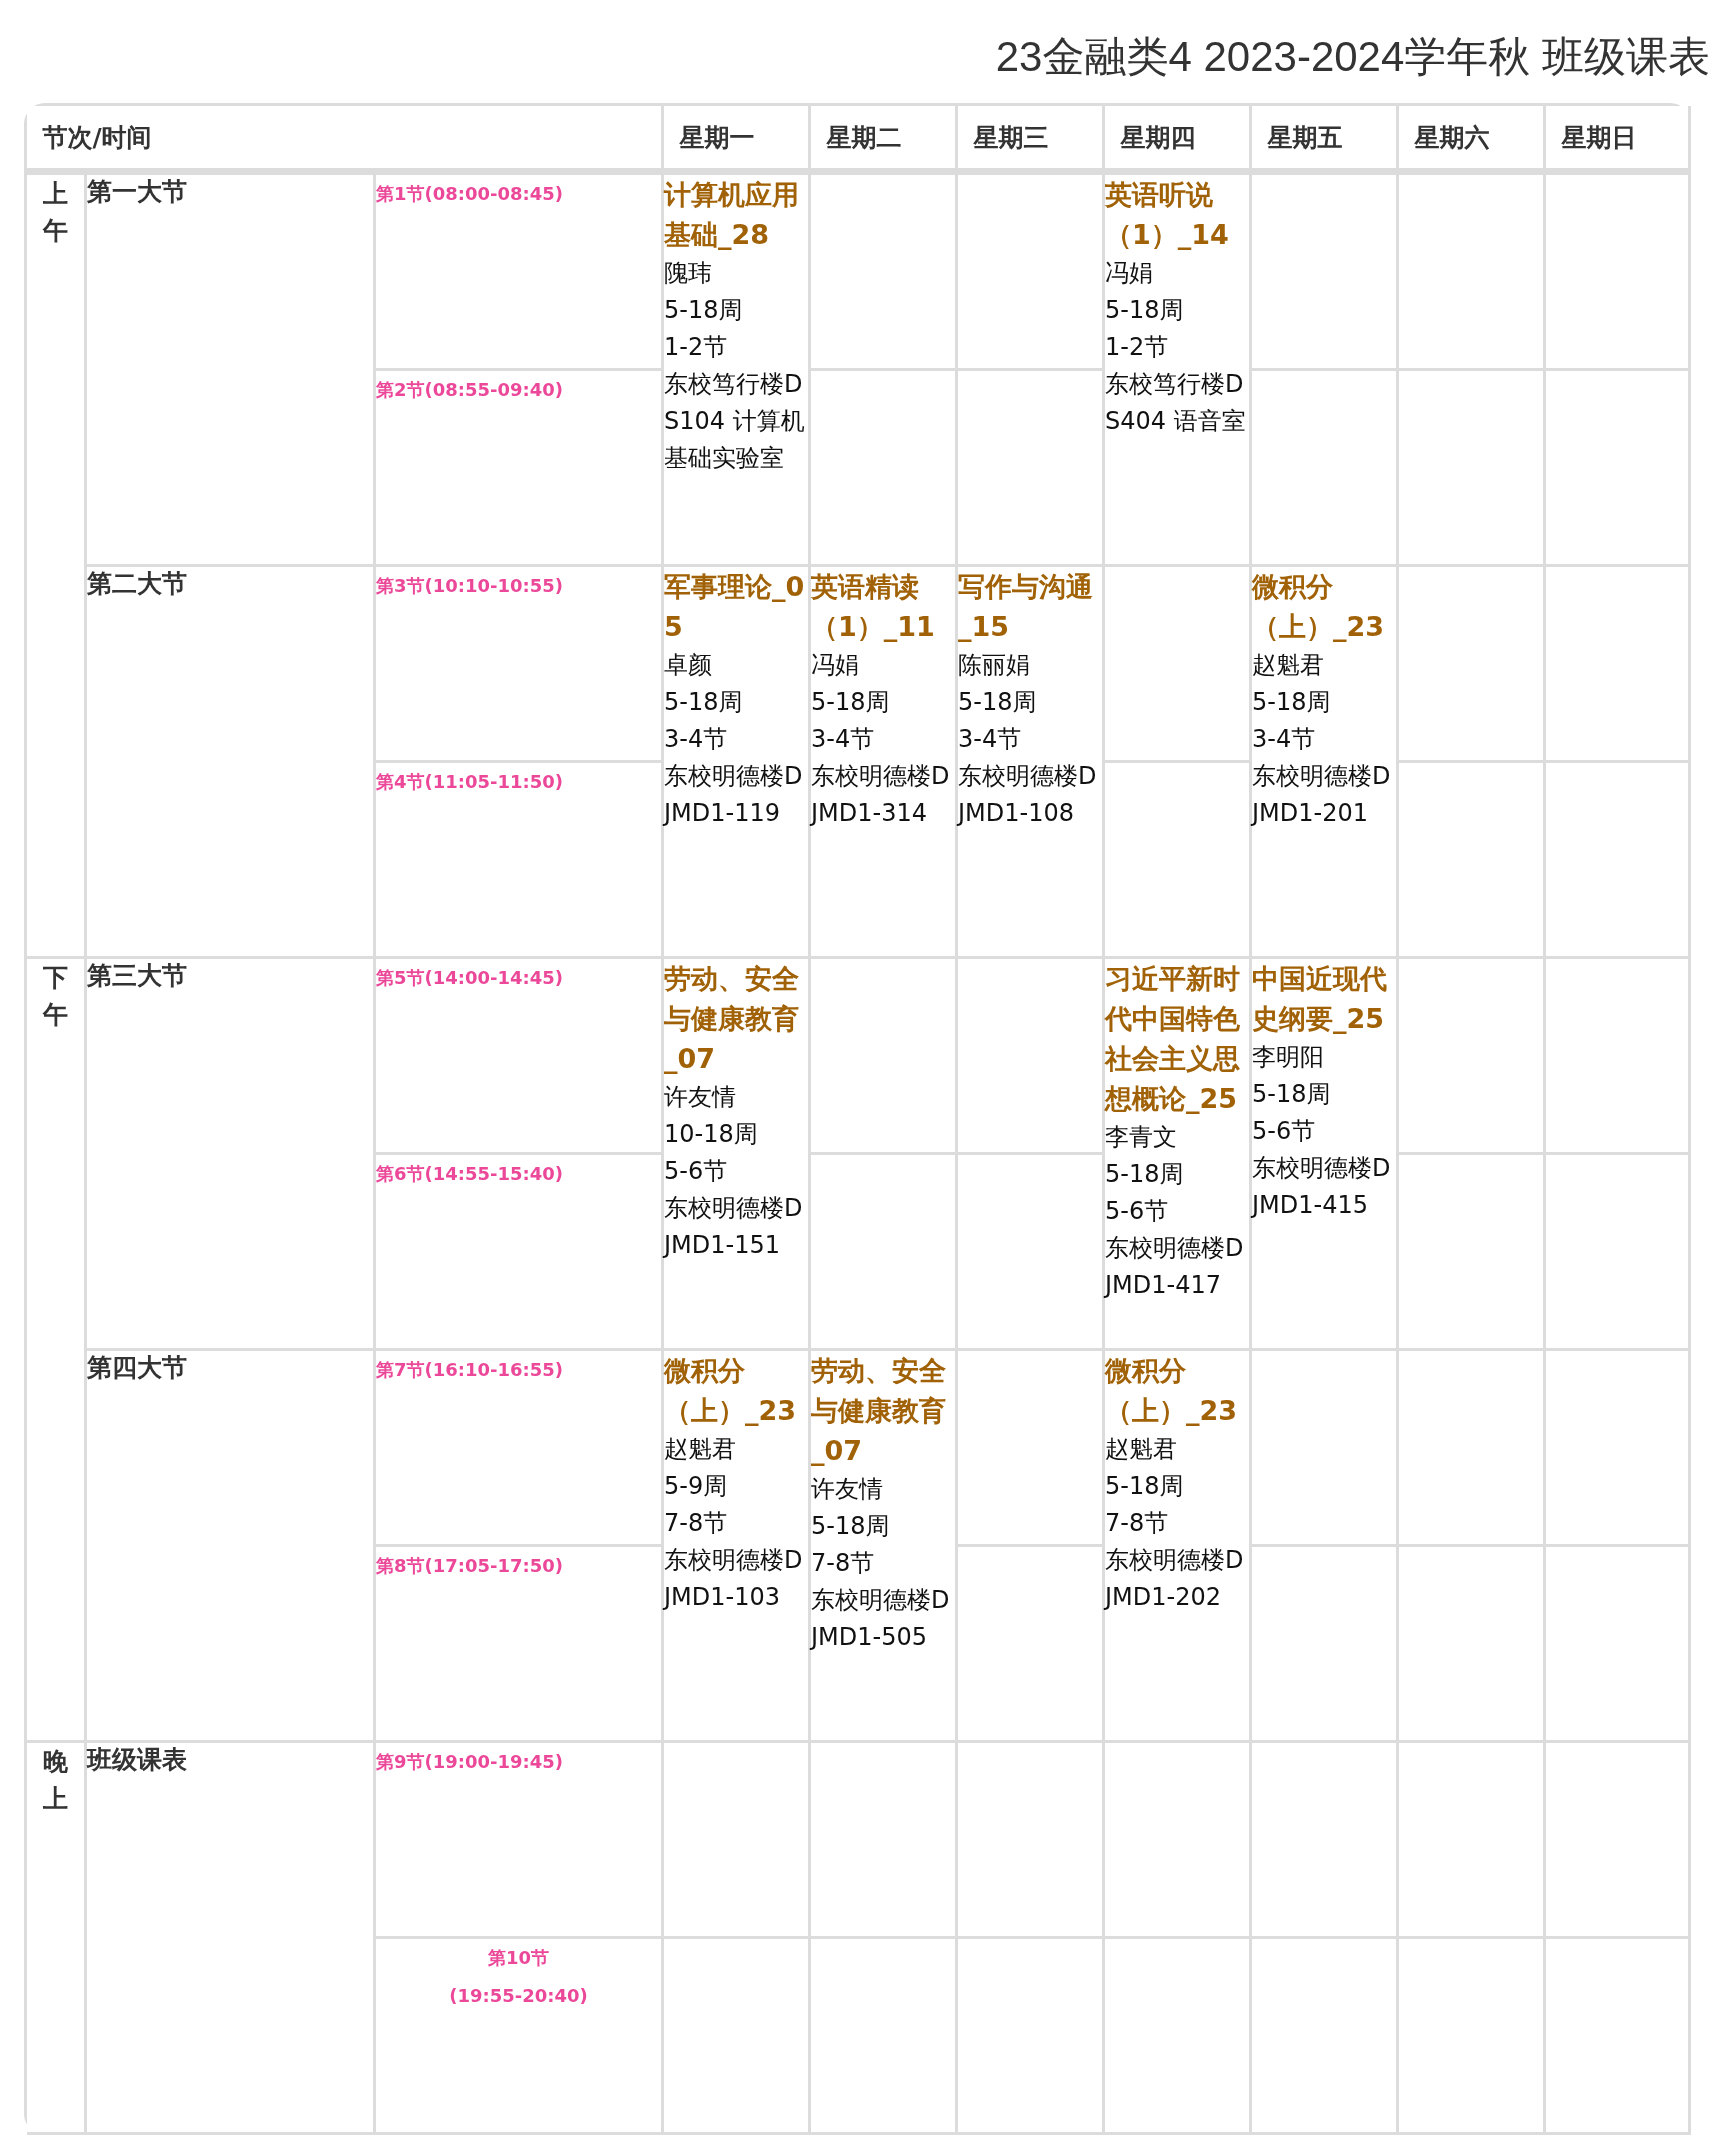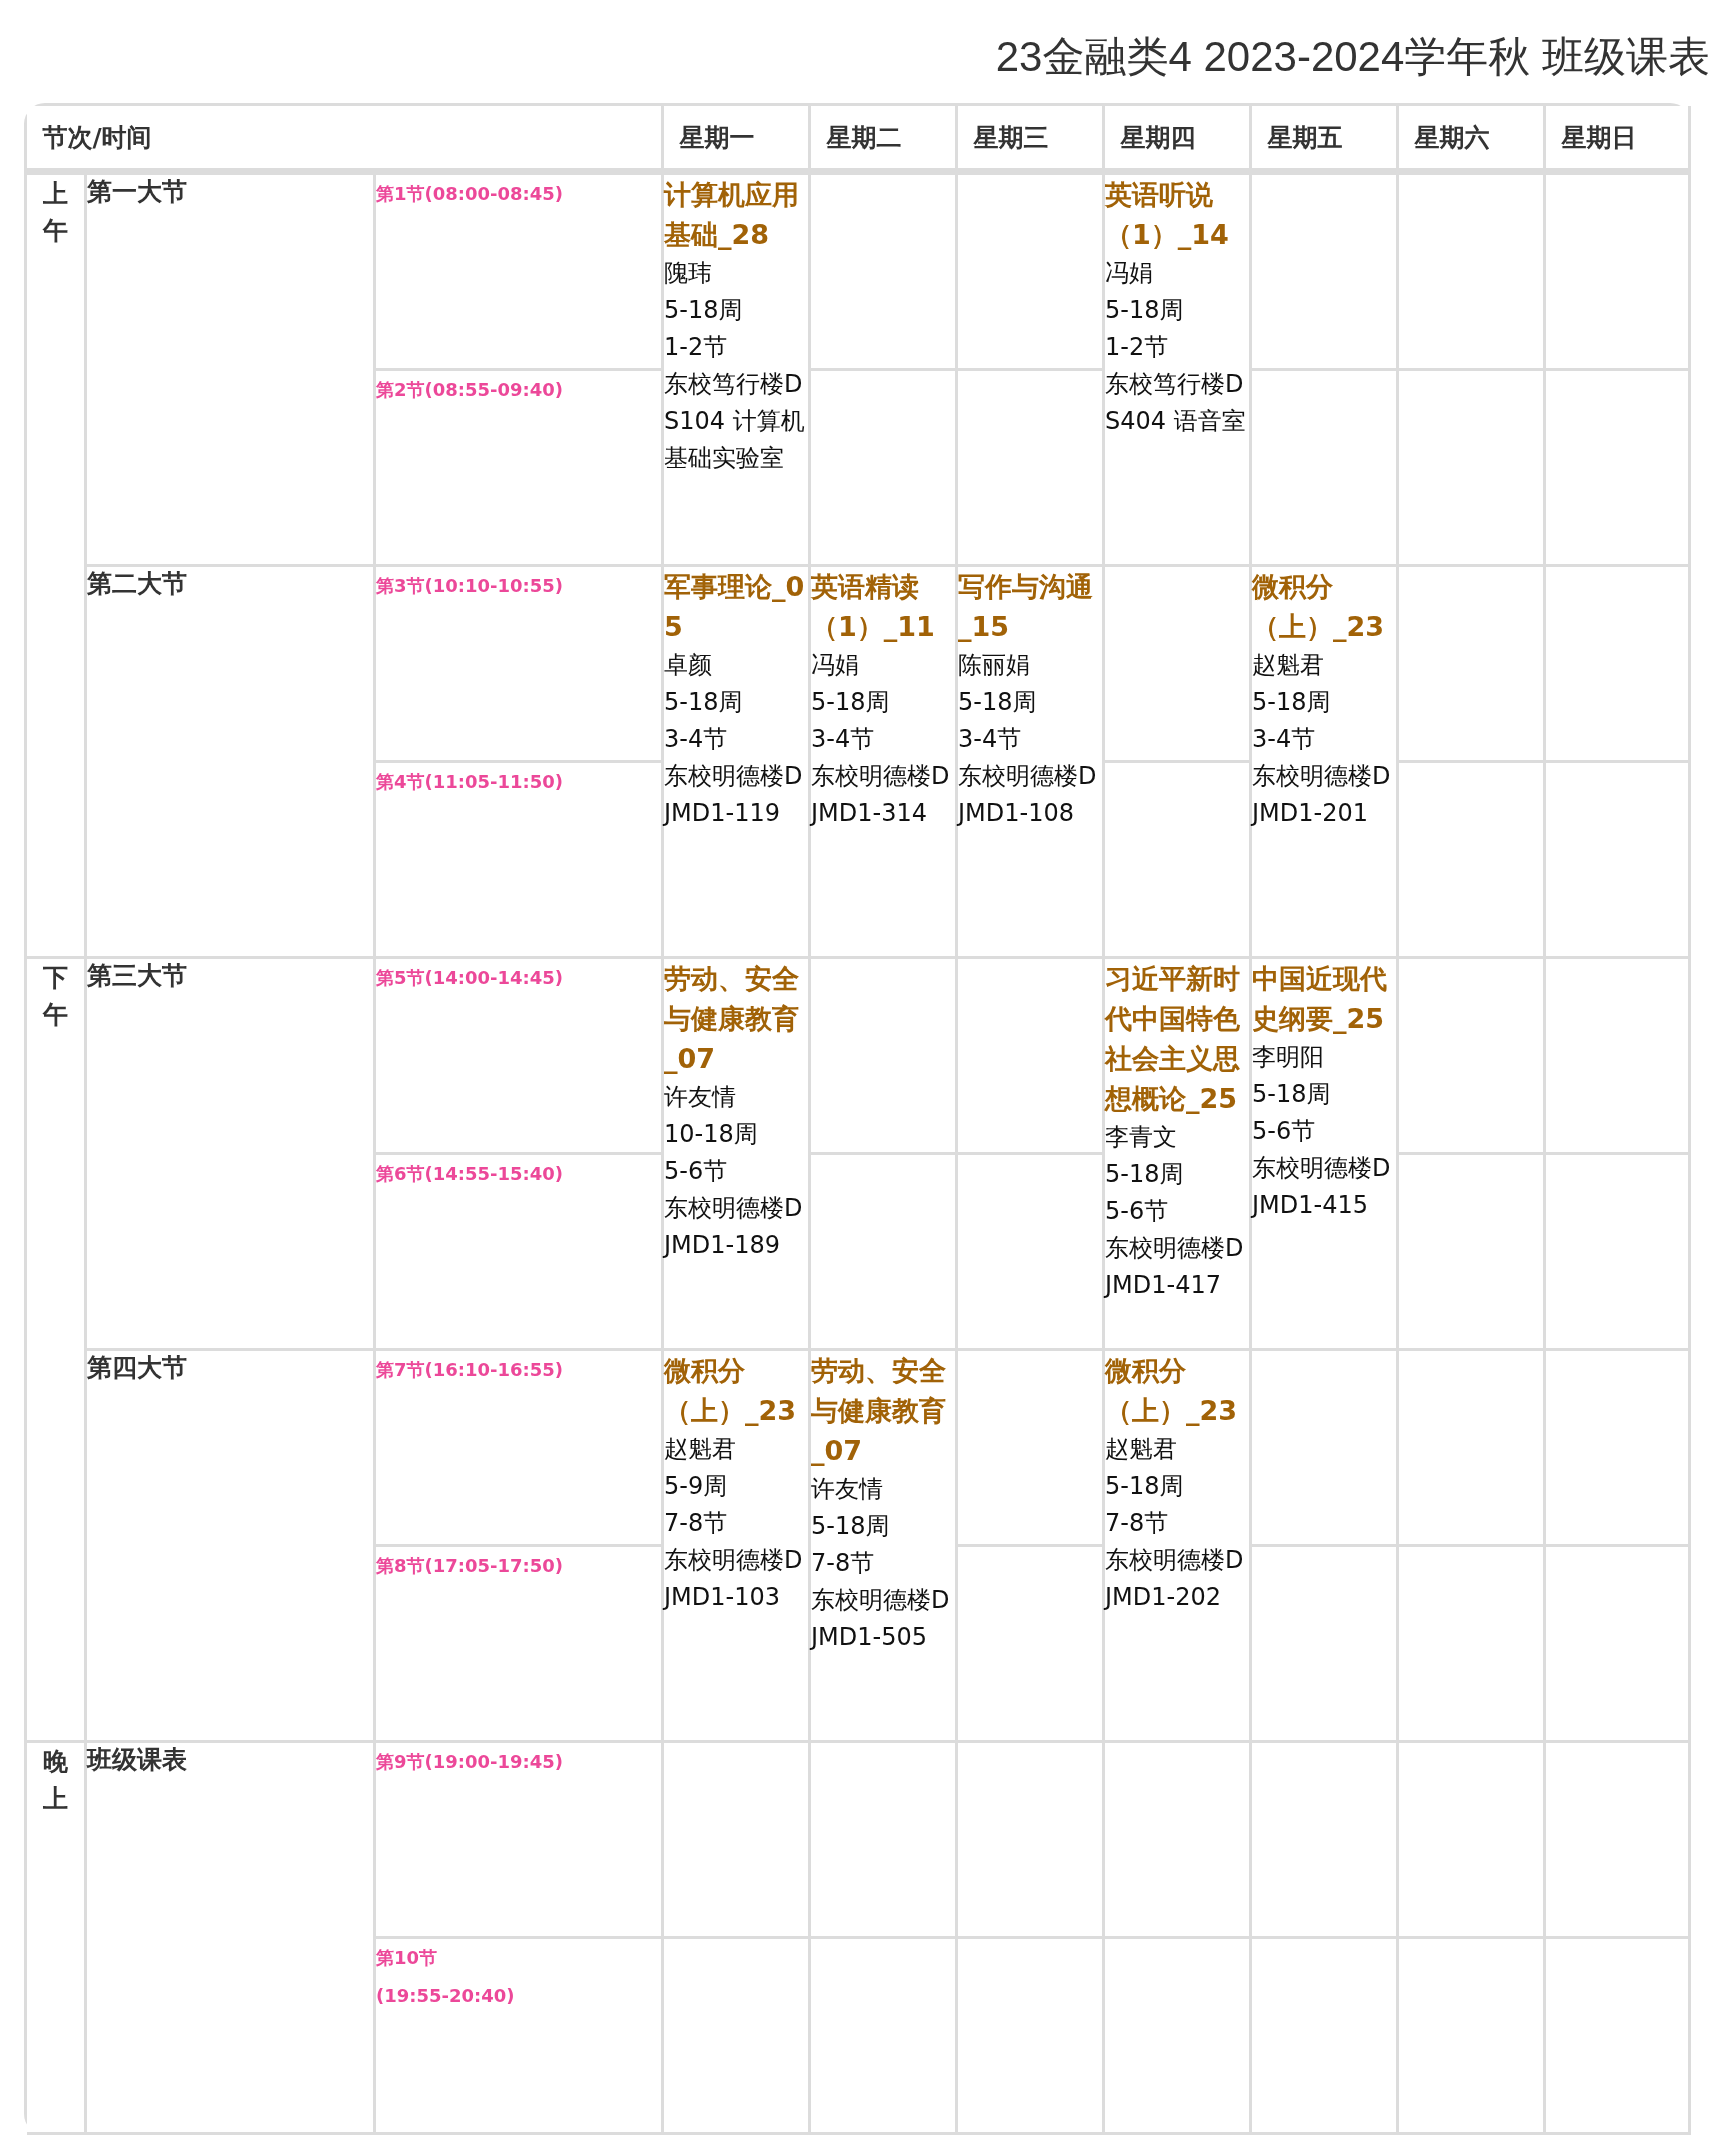--- a/index.html
+++ b/index.html
@@ -33,21 +33,21 @@
   }
   td.period span { display: block; }
   td.bigsec {
     text-align: left; vertical-align: middle;
     font-size: 25px; font-weight: 700; color: #333;
   }
   td.slot {
     height: 193px; vertical-align: middle; padding-left: 15.4px;
     font-size: 18px; font-weight: 700; color: #ec4899; line-height: 38px;
   }
-  td.slot .label { display: block; }
+  td.slot .label { display: block; text-align: center; }
   td.cell { padding: 5.8px 1.9px 0 2.9px; }
   .course-name {
     display: block; font-weight: 700; font-size: 27px; line-height: 40px; color: #a16207;
     word-break: break-all;
   }
   .course-line {
     display: block; font-size: 24px; line-height: 37px; color: #111; word-break: break-all;
   }
 </style>
 </head>
@@ -167,21 +167,21 @@
         <span>下</span>
         <span>午</span>
       </td>
       <td class="bigsec" rowspan="2">第三大节</td>
       <td class="slot">第5节(14:00-14:45)</td>
       <td class="cell" rowspan="2">
         <span class="course-name">劳动、安全与健康教育_07</span>
         <span class="course-line">许友情</span>
         <span class="course-line">10-18周</span>
         <span class="course-line">5-6节</span>
-        <span class="course-line">东校明德楼DJMD1-189</span>
+        <span class="course-line">东校明德楼DJMD1-151</span>
       </td>
       <td class="cell"></td>
       <td class="cell"></td>
       <td class="cell" rowspan="2">
         <span class="course-name">习近平新时代中国特色社会主义思想概论_25</span>
         <span class="course-line">李青文</span>
         <span class="course-line">5-18周</span>
         <span class="course-line">5-6节</span>
         <span class="course-line">东校明德楼DJMD1-417</span>
       </td>

